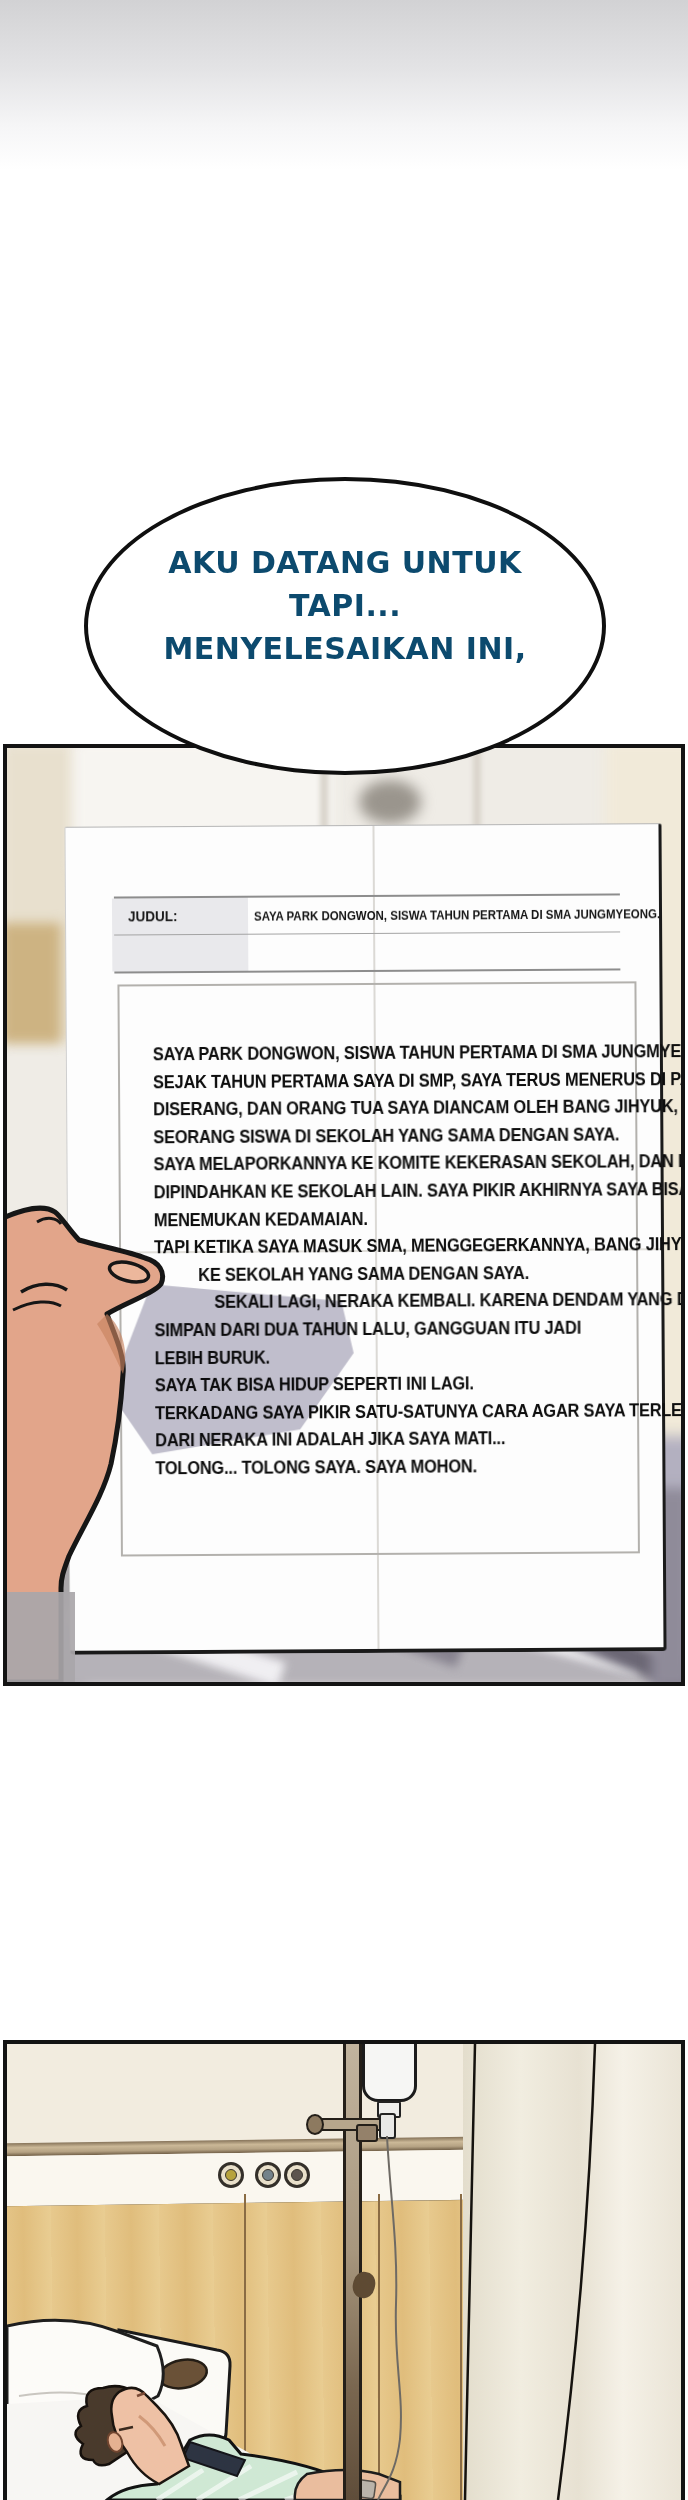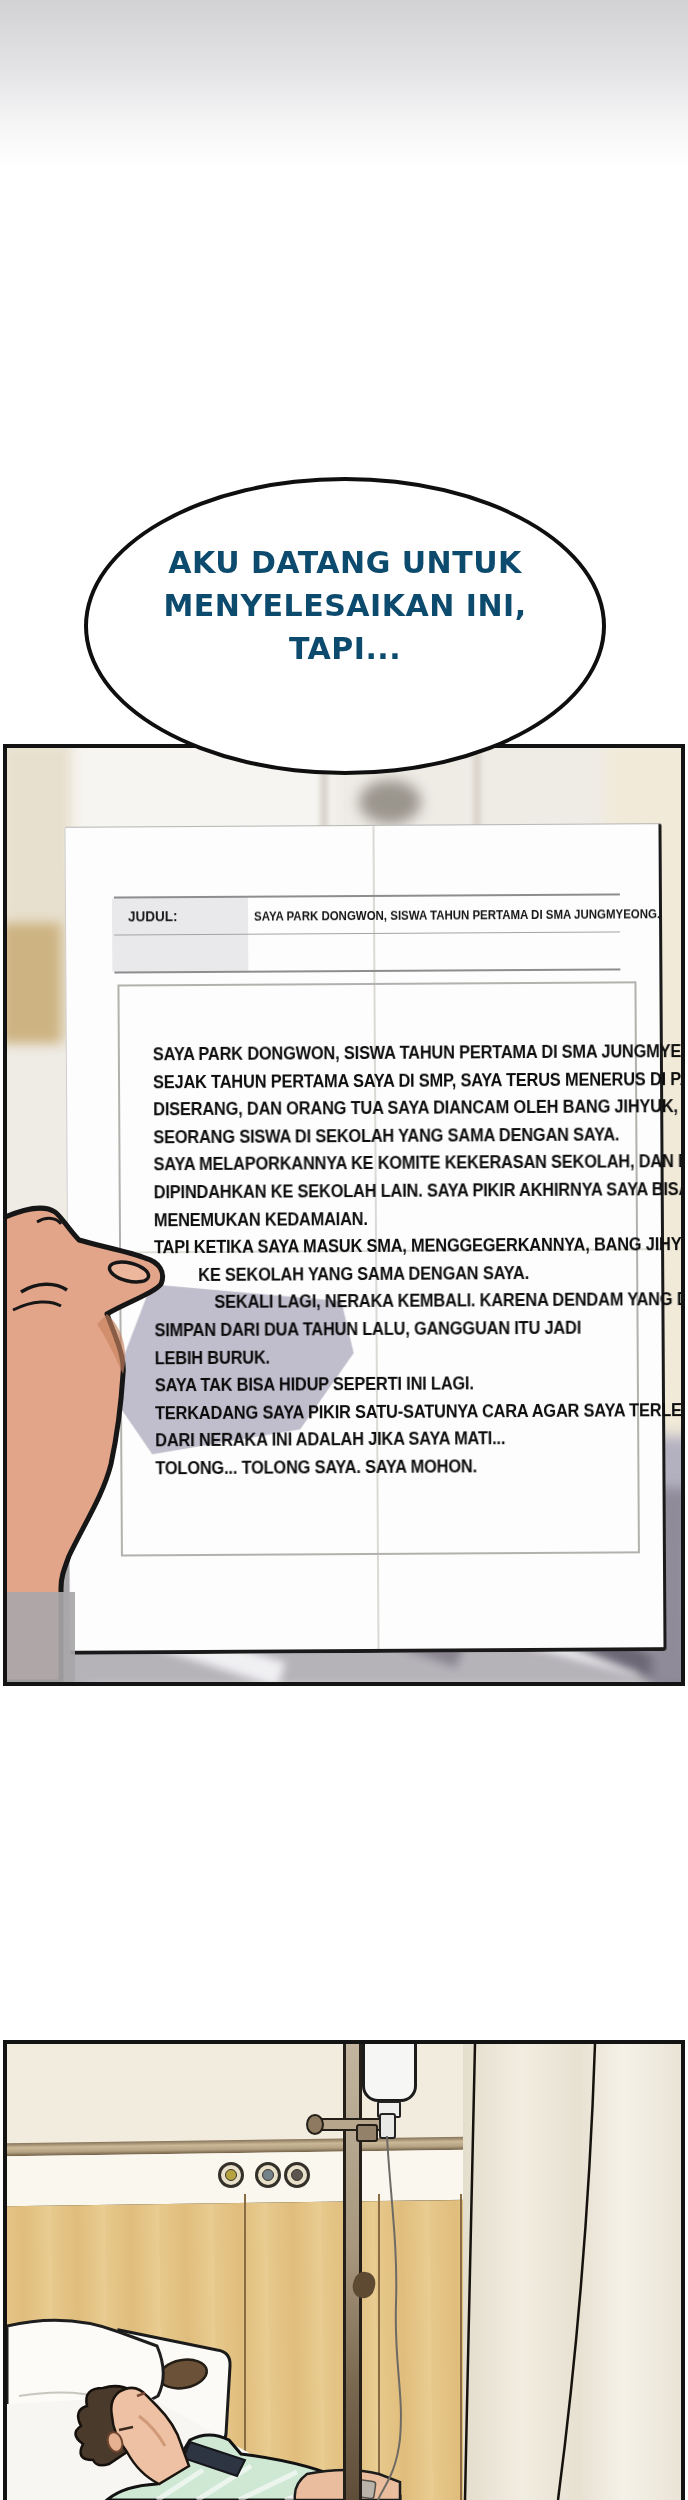--- a/index.html
+++ b/index.html
@@ -153,22 +153,22 @@
       <path d="M18,96 C34,86 52,86 64,94" fill="none" stroke="#161616" stroke-width="3.5"></path>
       <path d="M10,114 C30,104 48,104 58,110" fill="none" stroke="#161616" stroke-width="3"></path>
       <path d="M34,26 C44,20 54,22 58,28" fill="none" stroke="#161616" stroke-width="3"></path>
       <rect x="0" y="396" width="72" height="90" fill="#a9a6a9" opacity="0.92"></rect>
     </svg>
   </div>
 
   <div class="abs bubble">
     <div class="bubble-text">
       <div>AKU DATANG UNTUK</div>
+      <div>TAPI...</div>
       <div>MENYELESAIKAN INI,</div>
-      <div>TAPI...</div>
     </div>
   </div>
 
   <div class="abs panel2">
     <div class="rail tilt"></div>
     <div class="wainscot tilt"></div>
     <div class="wood tilt"></div>
     <div class="seam" style="left:237px;"></div>
     <div class="seam" style="left:371px;"></div>
     <div class="seam" style="left:453px;"></div>

